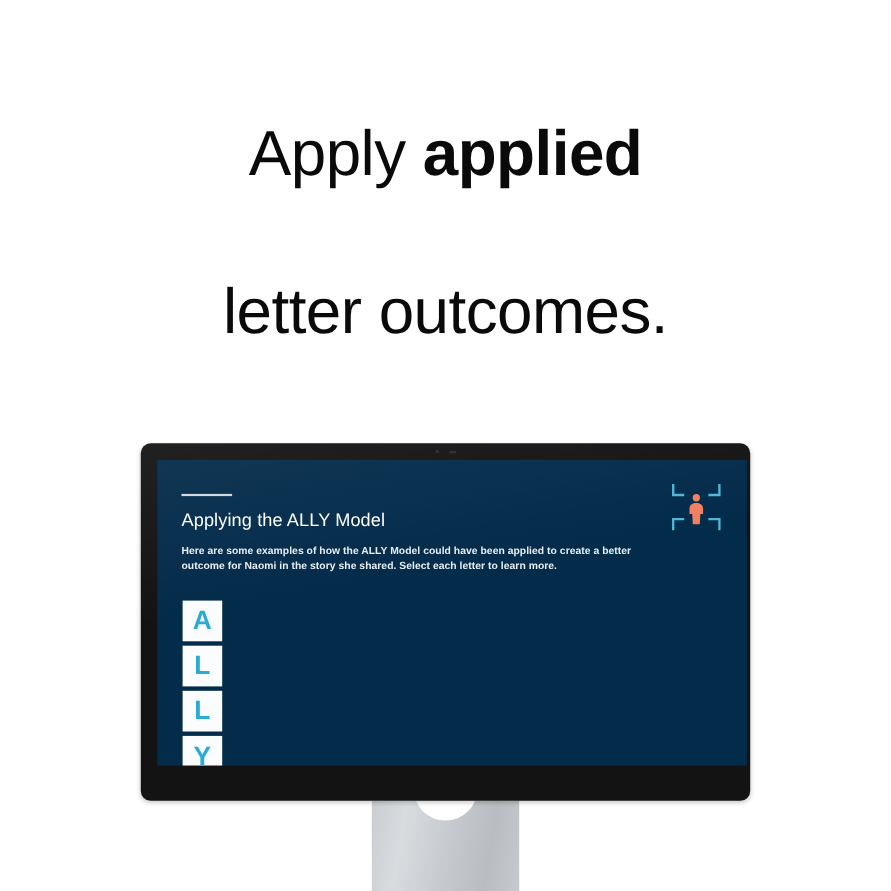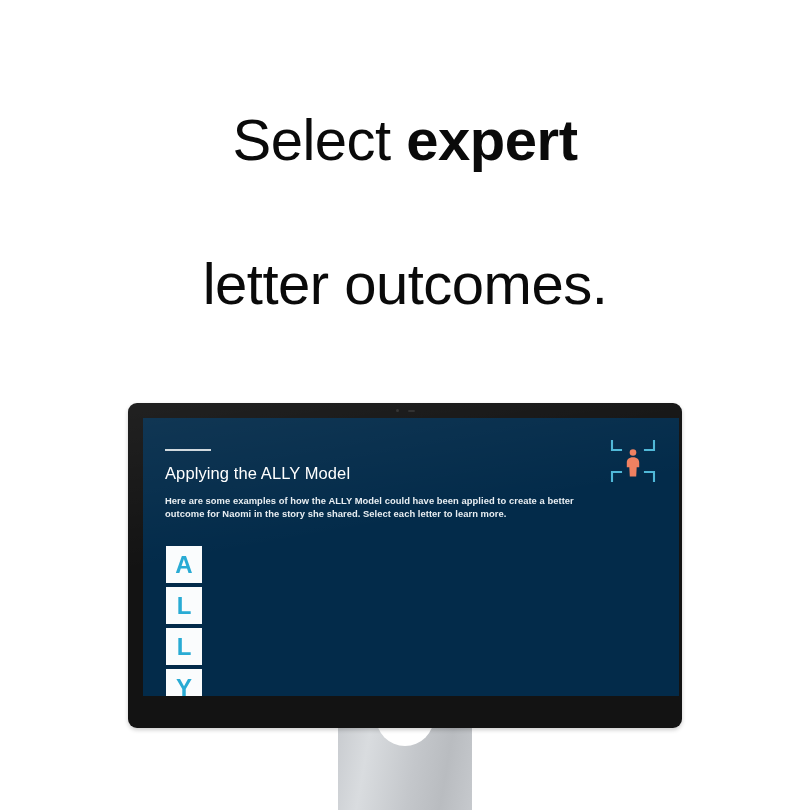--- a/index.html
+++ b/index.html
@@ -191,21 +191,21 @@
   .focus-icon svg {
     display: block;
     width: 46px;
     height: 46px;
   }
 </style>
 </head>
 <body>
 
 <div class="headline">
-  <span><span>Select </span><span class="strong">expert</span></span><br>
+  <span><span>Apply </span><span class="strong">applied</span></span><br>
   <br>
   <span>letter outcomes.</span>
 </div>
 
 <div class="monitor-wrap">
 
   <div class="monitor-stand-neck"></div>
   <div class="monitor-stand-notch"></div>
 
   <div class="monitor-body">

